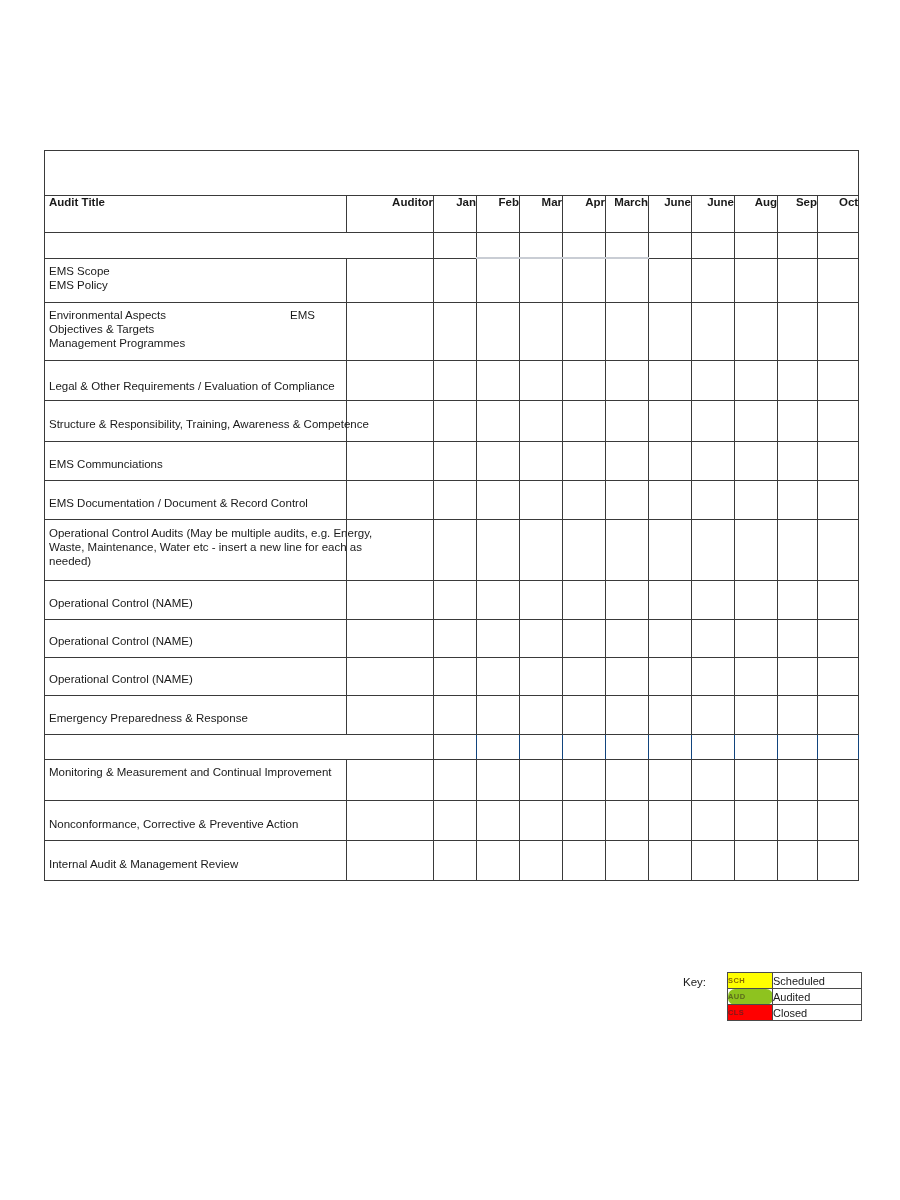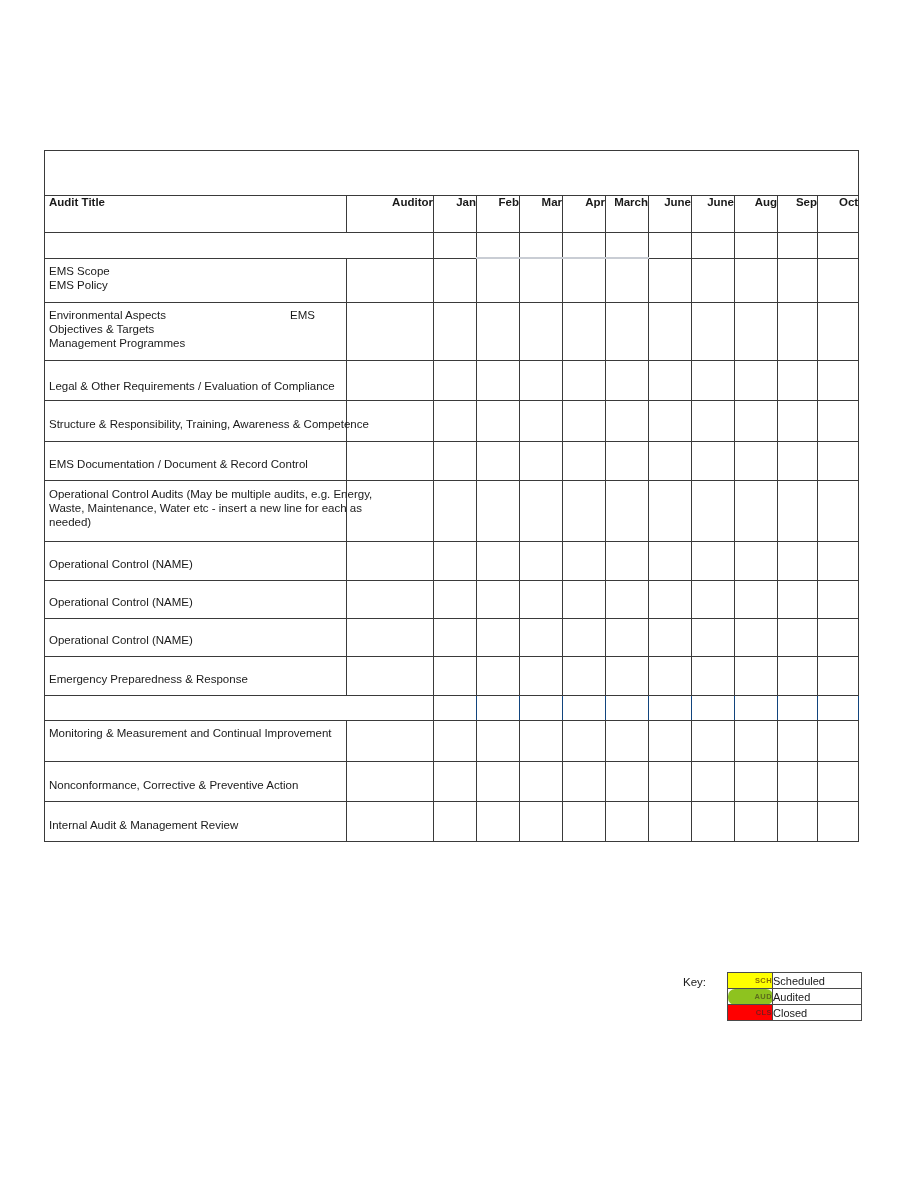--- a/index.html
+++ b/index.html
@@ -148,21 +148,21 @@
     border-collapse: collapse;
     table-layout: fixed;
   }
   table.key td {
     border: 1px solid #4a4a4a;
     height: 15px;
     padding: 0;
   }
   td.swatch {
     width: 44px;
-    text-align: right;
+    text-align: left;
     vertical-align: middle;
     font-size: 7.5px;
     font-weight: bold;
     letter-spacing: 0.4px;
     margin-top: 34px;
   }
   td.swatch.sch { background: #ffff00; color: #8a6d00; }
   td.swatch.aud { background: #8ec31f; color: #5b6b1c; border-radius: 7px; }
   td.swatch.cls { background: #ff0000; color: #7a1a1a; }
   td.key-text {
@@ -298,20 +298,36 @@
           <td></td>
           <td></td>
           <td></td>
           <td></td>
           <td></td>
           <td></td>
           <td></td>
           <td></td>
         </tr>
 
+        <tr class="data-row" style="height:39px">
+          <td class="title-cell" style="padding-top:15px">
+            <span class="line">EMS Communciations</span>
+          </td>
+          <td></td>
+          <td></td>
+          <td></td>
+          <td></td>
+          <td></td>
+          <td></td>
+          <td></td>
+          <td></td>
+          <td></td>
+          <td></td>
+          <td></td>
+        </tr>
 
         <tr class="data-row" style="height:39px">
           <td class="title-cell" style="padding-top:15px">
             <span class="line">EMS Documentation / Document &amp; Record Control</span>
           </td>
           <td></td>
           <td></td>
           <td></td>
           <td></td>
           <td></td>

